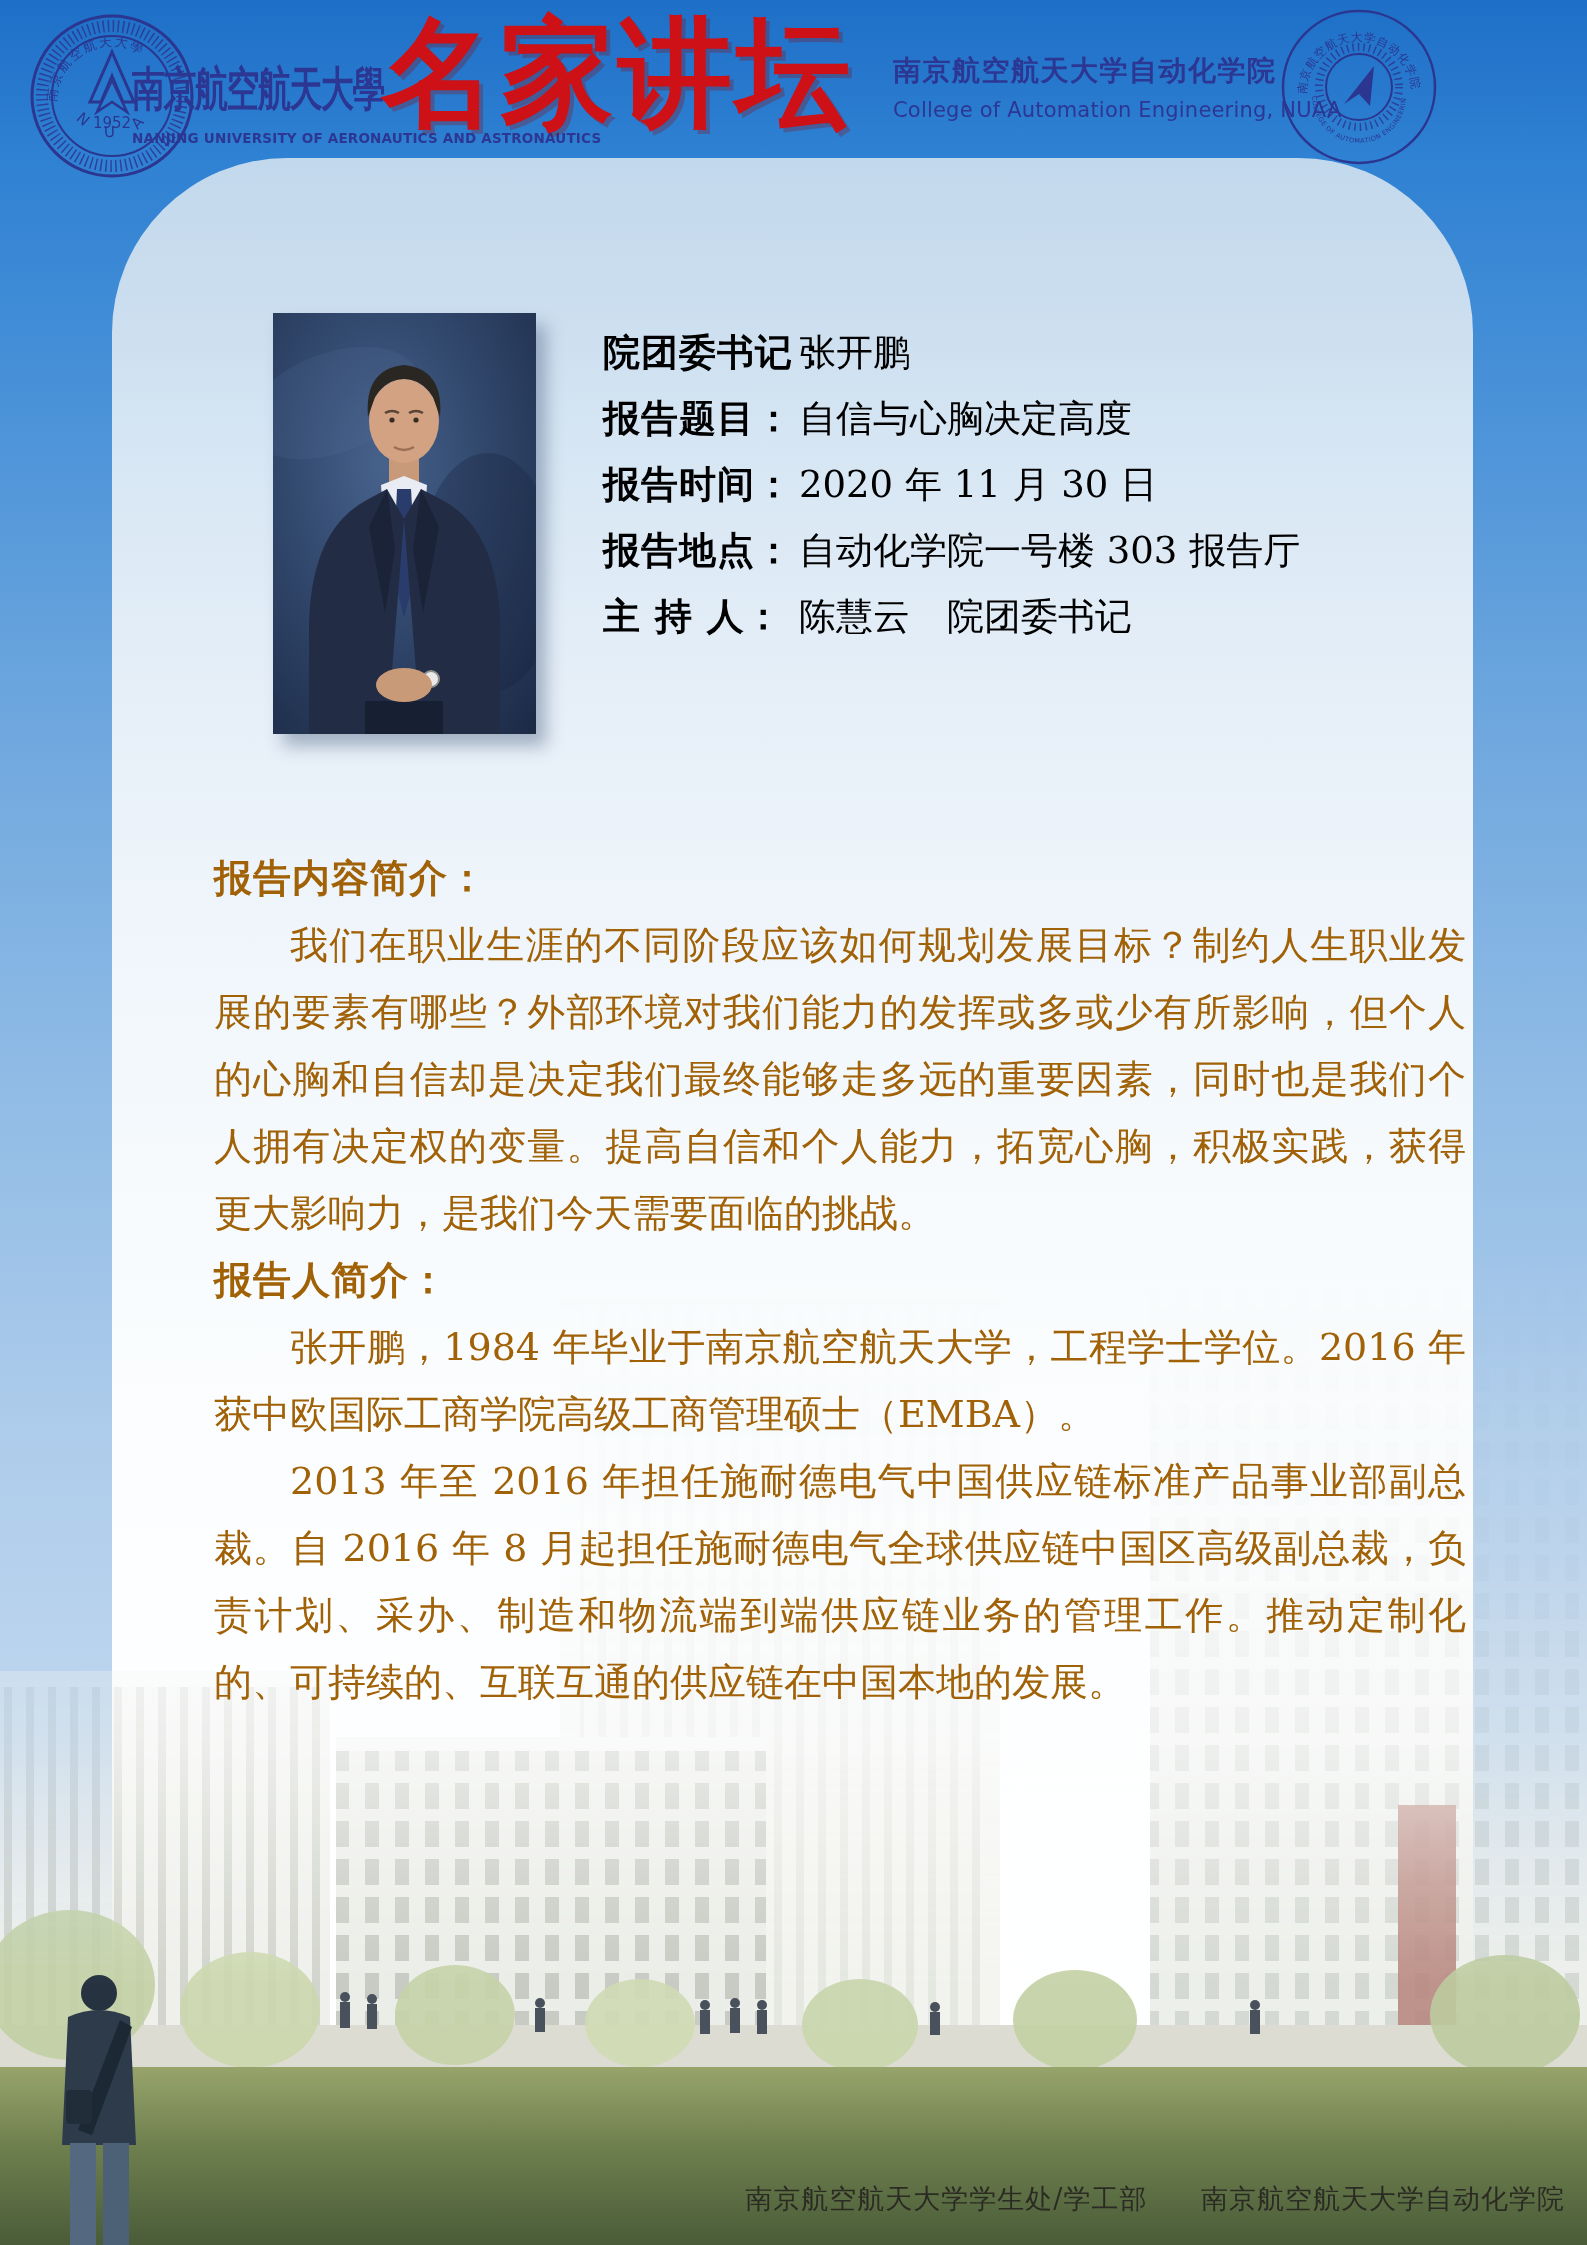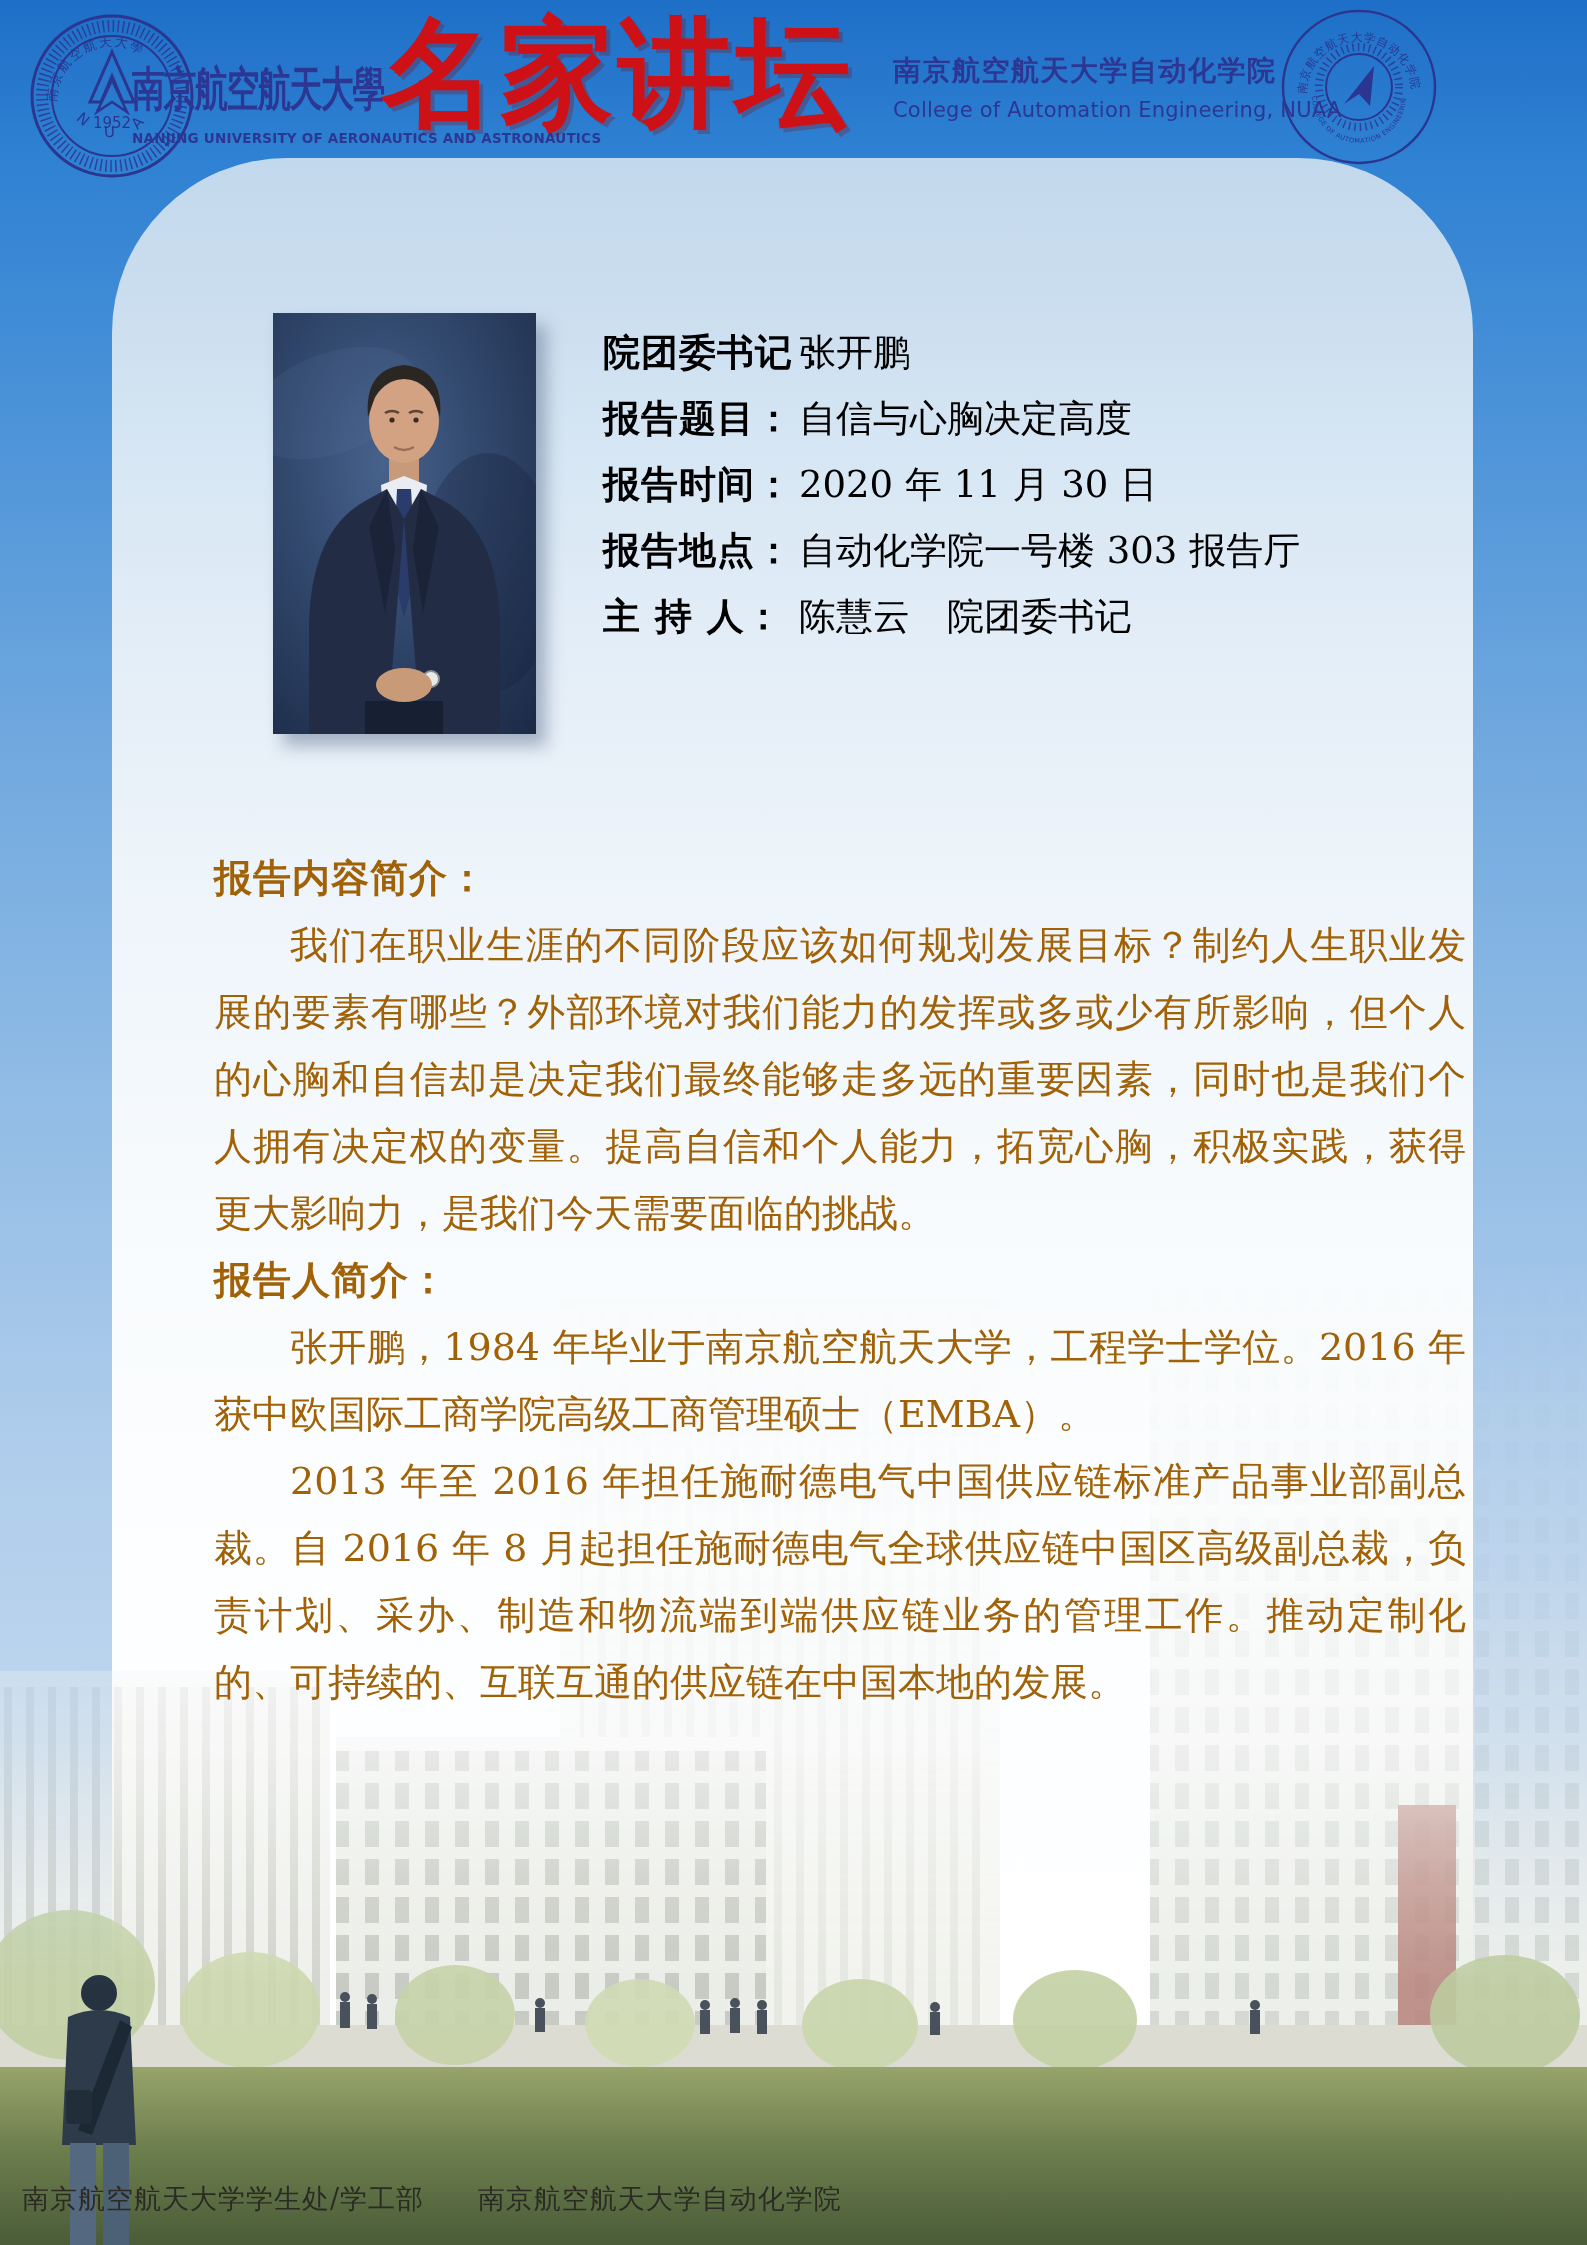--- a/index.html
+++ b/index.html
@@ -40,21 +40,21 @@
   
   .article{position:absolute;left:182px;width:1252px;top:845px;z-index:5;
     font-size:38px;line-height:67px;color:#a16207;text-align:justify;
     font-family:"DejaVu Serif","Liberation Serif",serif;margin-left:32px;}
   .section-heading{font-family:"DejaVu Sans","Liberation Sans",sans-serif;
     font-weight:700;font-size:38px;line-height:67px;letter-spacing:1px;margin:0;}
   .article p{margin:0;text-indent:2em;}
   
   .campus{position:absolute;left:0;bottom:0;width:1587px;height:1000px;z-index:2;}
   
-  .footer{position:absolute;left:0;bottom:28px;width:100%;text-align:left;z-index:6;
+  .footer{position:absolute;left:0;bottom:28px;width:100%;text-align:right;z-index:6;
     font-size:27px;color:#2b2b24;letter-spacing:1px;
     font-family:"DejaVu Serif","Liberation Serif",serif;}
   .footer span{margin:0 22px;}
 </style>
 </head>
 <body>
 
 <div class="card"></div>
 
 <div class="seal-left">

